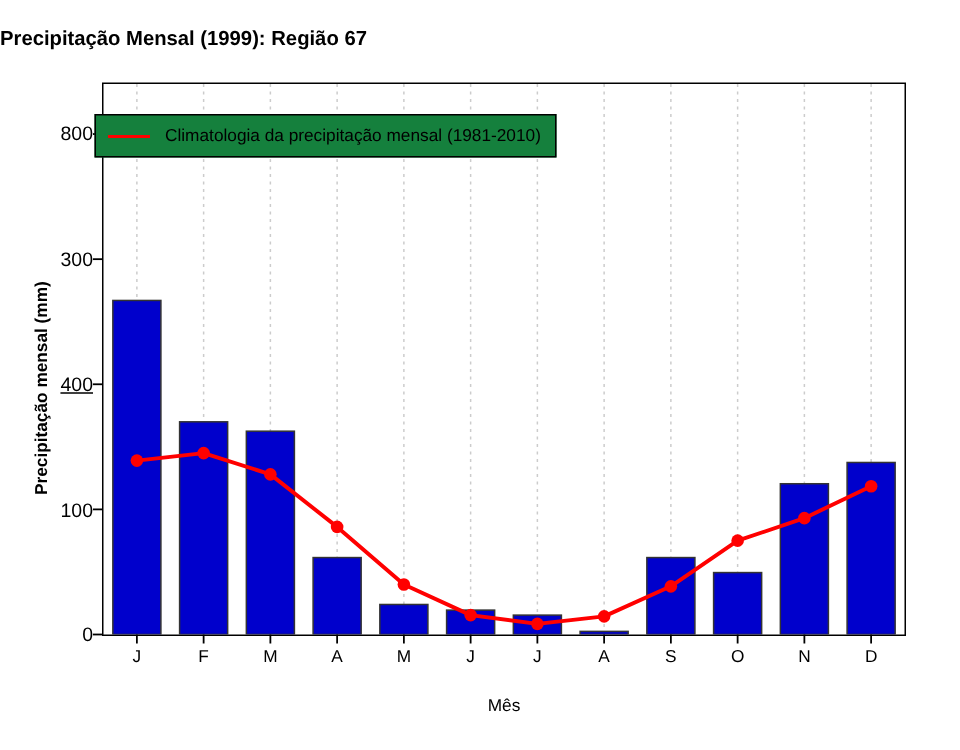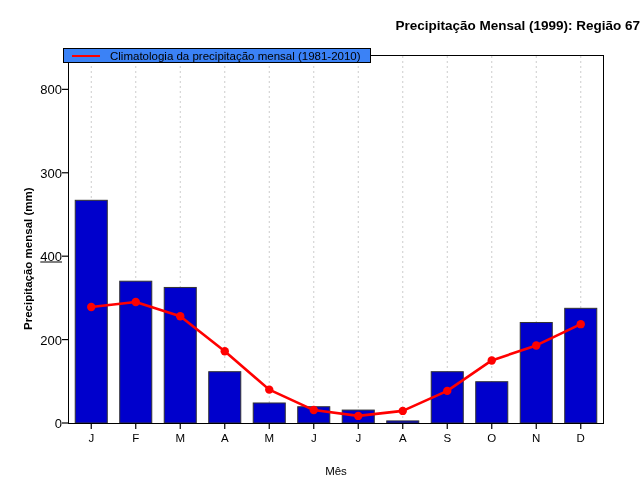--- a/index.html
+++ b/index.html
@@ -21,21 +21,21 @@
     width: 640px;
     height: 500px;
   }
 
   
   #chart-title {
     position: absolute;
     left: 0;
     top: 18px;
     width: 640px;
-    text-align: right;
+    text-align: left;
     font-size: 13.5px;
     font-weight: bold;
     color: #000000;
     letter-spacing: 0px;
   }
 
   
   #plot-area {
     position: absolute;
     left: 68px;
@@ -108,23 +108,23 @@
     margin-left: -20px;
     text-align: center;
     font-size: 11.5px;
     color: #000000;
   }
 
   
   #legend-box {
     position: absolute;
     left: 63px;
-    top: 48px;
-    height: 15px;
-    background: #3b82f6;
+    top: 76px;
+    height: 29px;
+    background: #15803d;
     border: 1px solid #000000;
     box-sizing: border-box;
     display: flex;
     align-items: center;
     padding: 0 9px 0 8px;
     z-index: 5;
   }
   #legend-swatch {
     width: 28px;
     height: 2px;
@@ -155,21 +155,21 @@
 <div id="chart-root">
 
   <div id="chart-title">Precipitação Mensal (1999): Região 67</div>
 
   <div id="ylabel-wrap">
     <div id="ylabel">Precipitação mensal (mm)</div>
   </div>
 
   <div id="ytick-labels">
       <div class="ytick-label" style="top: 423px;">0</div>
-      <div class="ytick-label" style="top: 339.591px;">200</div>
+      <div class="ytick-label" style="top: 339.591px;">100</div>
       <div class="ytick-label" style="top: 256.182px; text-decoration: underline;">400</div>
       <div class="ytick-label" style="top: 172.773px;">300</div>
       <div class="ytick-label" style="top: 89.3636px;">800</div>
     </div>
 
   <div id="plot-area">
     <svg id="plot-svg" width="534" height="367" viewBox="0 0 534 367">
       <g id="grid-lines">
           <line x1="22.25" y1="0" x2="22.25" y2="367" stroke="#cccccc" stroke-width="1" stroke-dasharray="2,3"></line>
           <line x1="66.75" y1="0" x2="66.75" y2="367" stroke="#cccccc" stroke-width="1" stroke-dasharray="2,3"></line>

